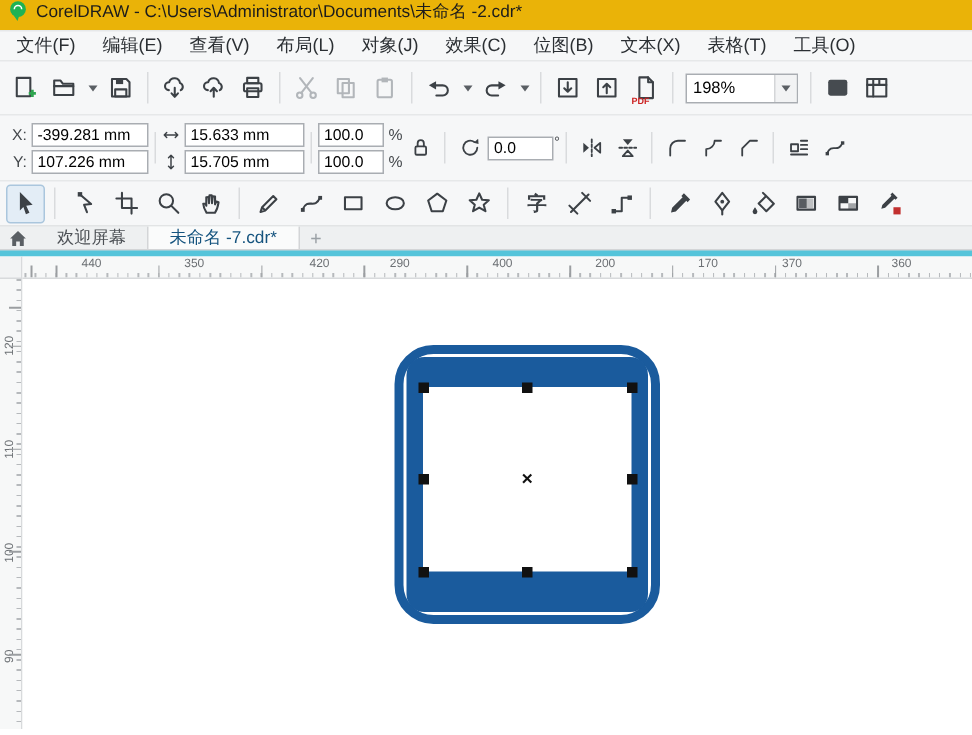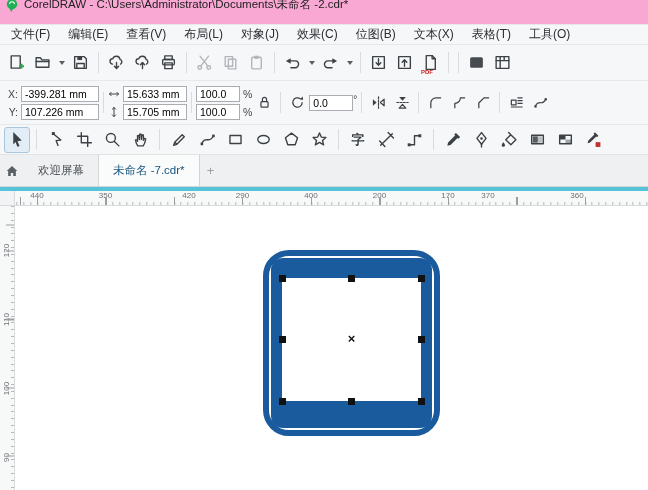--- a/index.html
+++ b/index.html
@@ -5,67 +5,67 @@
   * { box-sizing: border-box; margin: 0; padding: 0; }
   html,body { width:648px; height:490px; overflow:hidden;
     font-family:"Liberation Sans","DejaVu Sans",sans-serif; font-size:12px; color:#2b2f33; background:#fff; }
 
   svg { display:block; }
   .ic { stroke:#3c4146; fill:none; stroke-width:1.3; stroke-linejoin:round; stroke-linecap:round; }
   .if { fill:#3c4146; stroke:none; }
   .gray .ic { stroke:#b2b6ba; } .gray .if { fill:#b2b6ba; }
 
   
-  .titlebar { height:20px; background:#f9a8d4; display:flex; align-items:flex-end; gap:5px; padding:12px 5px; }
+  .titlebar { height:20px; background:#eab308; display:flex; align-items:flex-start; gap:5px; padding:0 5px; }
   .title-text { font-size:11.5px; color:#1c1c1c; white-space:nowrap; }
 
   .menubar { height:20px; background:#f6f7f8; border-top:1px solid #e6e8e9; display:flex; align-items:center; padding:0 2px; }
   .menu-item { padding:0 9px; height:100%; display:flex; align-items:center; cursor:default; }
 
   .toolbar { height:36px; background:#f6f7f8; border-top:1px solid #e6e8e9; display:flex; align-items:center; padding:0 4px; gap:1px; }
   .tb { width:25px; height:26px; display:flex; align-items:center; justify-content:center; border-radius:3px; position:relative; }
   .chev { width:0; height:0; border-left:3.5px solid transparent; border-right:3.5px solid transparent; border-top:4px solid #5a5f64; }
   .chev-btn { width:11px; height:26px; display:flex; align-items:center; justify-content:center; }
   .vsep { width:1px; height:21px; background:#d9dbdd; margin:0 4px; flex:none; }
   .zoom-wrap { display:flex; align-items:center; border:1px solid #a9adb2; background:#fff; height:20px; margin:0 3px; }
   .zoom-input { width:58px; height:18px; border:none; outline:none; font-size:11px; padding:0 4px; font-family:inherit; }
   .zoom-dd { width:15px; height:18px; display:flex; align-items:center; justify-content:center; border-left:1px solid #d4d6d8; background:#f2f3f4; }
   .pdf-text { position:absolute; bottom:1px; left:3px; font-size:6px; font-weight:bold; color:#c22; letter-spacing:0; }
 
   .propbar { height:44px; background:#f6f7f8; border-top:1px solid #e6e8e9; display:flex; align-items:center; padding:0 6px; }
   .pgroup { display:flex; flex-direction:column; gap:2px; justify-content:center; }
   .prow { display:flex; align-items:center; gap:3px; }
   .plabel { font-size:10.5px; color:#43474b; width:12px; text-align:right; }
   .pfield { height:16px; border:1px solid #a9adb2; background:#fff; font-size:10.5px; padding:0 3px; outline:none; font-family:inherit; }
-  .w78 { width:78px; } .w64 { width:64px; } .w44 { width:44px; }
+  .w78 { width:78px; } .w64 { width:80px; } .w44 { width:44px; }
   .punit { font-size:10.5px; color:#43474b; }
   .pbtn { width:24px; height:24px; display:flex; align-items:center; justify-content:center; border-radius:3px; }
   .deg { font-size:10px; color:#43474b; position:relative; top:-3px; }
 
   .toolboxbar { height:30px; background:#f6f7f8; border-top:1px solid #e6e8e9; display:flex; align-items:center; padding:0 4px; gap:2px; }
   .tool { width:26px; height:26px; display:flex; align-items:center; justify-content:center; border-radius:3px; border:1px solid transparent; }
   .tool.active { background:#e3edf6; border-color:#aac6dd; }
   .text-glyph { font-size:13px; font-weight:bold; color:#3c4146; line-height:1; }
 
-  .tabbar { height:32px; background:#eef0f1; border-top:1px solid #e2e4e5; display:flex; align-items:stretch; }
+  .tabbar { height:16px; background:#eef0f1; border-top:1px solid #e2e4e5; display:flex; align-items:stretch; }
   .home-btn { width:24px; display:flex; align-items:center; justify-content:center; }
   .tab { display:flex; align-items:center; padding:0 14px; color:#4c5055; font-size:11.5px; white-space:nowrap; }
   .tab.active { background:#fafbfb; border-left:1px solid #d3d5d7; border-right:1px solid #d3d5d7; color:#14537e; }
   .tab-add { width:22px; display:flex; align-items:center; justify-content:center; color:#9aa0a5; font-size:13px; }
 
   .cyanstrip { height:5px; background:var(--ruler-highlight,#55c4da); border-top:1px solid #d3d5d7; }
 
   .rulerrow { height:15px; display:flex; }
   .ruler-corner { width:15px; height:15px; background:#f2f3f4; border-right:1px solid #d8dadc; border-bottom:1px solid #d8dadc; }
   .hruler { flex:1; position:relative; background:#f7f8f8; border-bottom:1px solid #d8dadc; overflow:hidden; }
   .hruler::before { content:""; position:absolute; left:0; right:0; bottom:0; height:3px;
     background-image:repeating-linear-gradient(to right,#b6b9bc 0 1px,transparent 1px 6.85px); background-position-x:1.3px; }
   .hruler::after  { content:""; position:absolute; left:0; right:0; bottom:0; height:8px;
     background-image:repeating-linear-gradient(to right,#9b9ea1 0 1px,transparent 1px 68.5px); background-position-x:22px; }
-  .hl { position:absolute; top:0; transform:translateX(-50%); font-size:8px; color:#6c7healthy074; color:#6c7074; }
+  .hl { position:absolute; top:0; transform:translateX(-50%); font-size:8px; color:#6c7healthy074; color:#6c7074;margin-left:24px; }
 
   .main { display:flex; height:300px; }
   .vruler { width:15px; position:relative; background:#f7f8f8; border-right:1px solid #d8dadc; overflow:hidden; flex:none; }
   .vruler::before { content:""; position:absolute; top:0; bottom:0; right:0; width:3px;
     background-image:repeating-linear-gradient(to bottom,#b6b9bc 0 1px,transparent 1px 6.85px); }
   .vruler::after  { content:""; position:absolute; top:0; bottom:0; right:0; width:8px;
     background-image:repeating-linear-gradient(to bottom,#9b9ea1 0 1px,transparent 1px 68.5px); background-position-y:44.5px; }
   .vl { position:absolute; left:-4px; width:20px; text-align:center; font-size:8px; color:#6c7074; transform:rotate(-90deg); }
 
   .canvas { position:relative; flex:1; background:#ffffff; overflow:hidden; }
@@ -203,20 +203,26 @@
       </svg>
   </span>
   <span class="tb">
     <svg width="17" height="17" viewBox="0 0 16 16">
         <path class="ic" d="M4,1.5 h5.5 l3,3 V14.5 H4 Z"></path>
         <path class="ic" d="M9.5,1.5 V4.5 H12.5"></path>
       </svg>
     <span class="pdf-text">PDF</span>
   </span>
   <span class="vsep"></span>
+  <span class="zoom-wrap">
+    <input class="zoom-input" value="198%" style="">
+    <span class="zoom-dd">
+        <span class="chev"></span>
+      </span>
+  </span>
   <span class="vsep"></span>
   <span class="tb">
     <svg width="17" height="17" viewBox="0 0 16 16">
         <rect x="2" y="3" width="12" height="10" rx="1.5" fill="#464b50"></rect>
       </svg>
   </span>
   <span class="tb">
     <svg width="17" height="17" viewBox="0 0 16 16">
         <rect class="ic" x="2" y="2.5" width="12" height="11"></rect>
         <path class="ic" d="M2,6.2 H14 M5.8,2.5 V6.2 M9.6,2.5 V6.2 M5.8,6.2 V13.5"></path>
@@ -462,21 +468,21 @@
 <div class="rulerrow">
   <div class="ruler-corner"></div>
   <div class="hruler">
     <span class="hl" style="left:22px">440</span>
     <span class="hl" style="left:90.5px">350</span>
     <span class="hl" style="left:174px">420</span>
     <span class="hl" style="left:227.5px">290</span>
     <span class="hl" style="left:296px">400</span>
     <span class="hl" style="left:364.5px">200</span>
     <span class="hl" style="left:433px">170</span>
-    <span class="hl" style="left:473px">370</span>
+    <span class="hl" style="left:489px">370</span>
     <span class="hl" style="left:562px">360</span>
   </div>
 </div>
 
 <div class="main">
   <div class="vruler">
     <span class="vl" style="top:40px">120</span>
     <span class="vl" style="top:109px">110</span>
     <span class="vl" style="top:178px">100</span>
     <span class="vl" style="top:247px">90</span>

